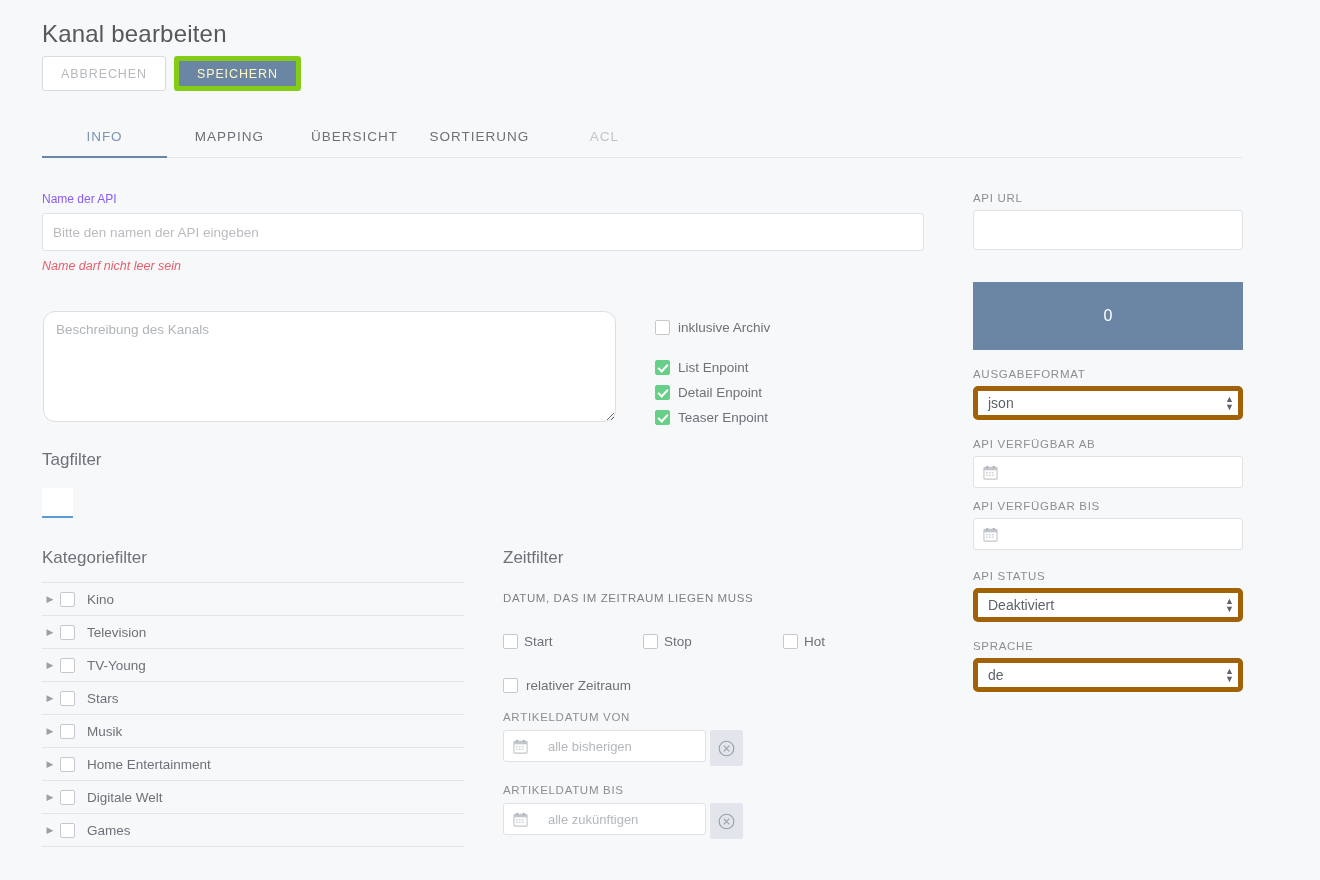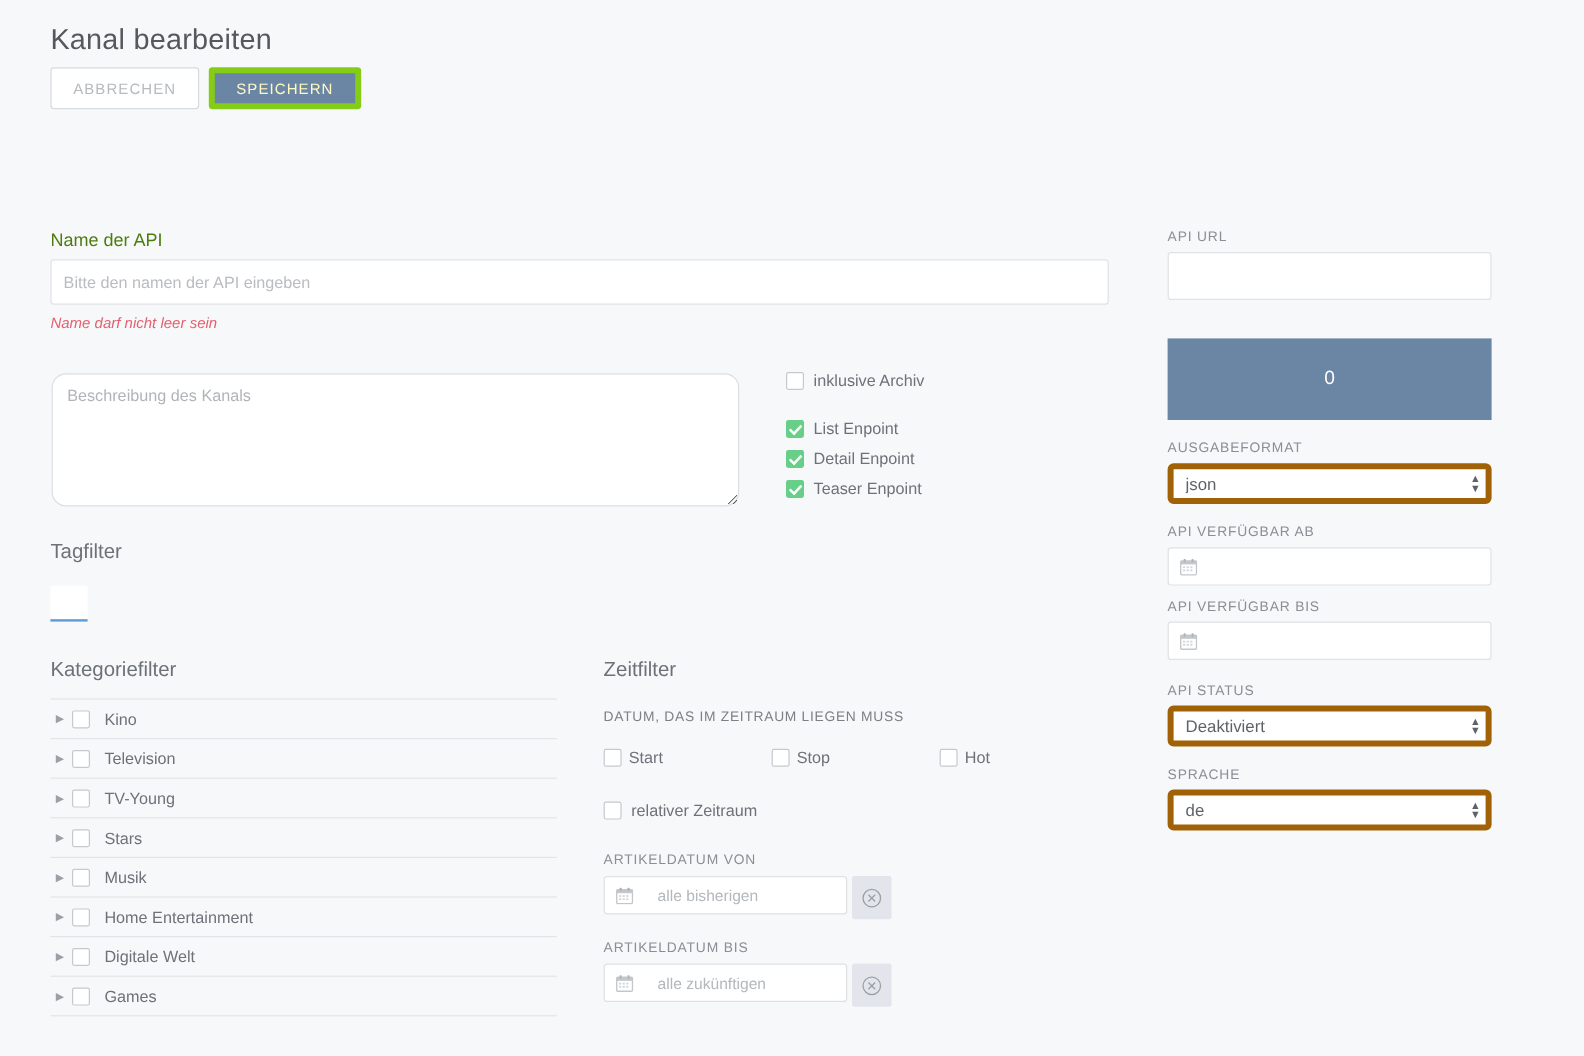--- a/index.html
+++ b/index.html
@@ -42,21 +42,21 @@
     width: 125px; text-align: center; position: relative;
   }
   .tab.active { color: #7b95b2; }
   .tab.active:after {
     content: ""; position: absolute; left: 0; right: 0; bottom: -1px;
     height: 2px; background: #6b86a5;
   }
   .tab.disabled { color: #c0c4c8; cursor: default; }
 
   
-  .lbl { font-size: 15px; color: #4d7c0f; }
+  .lbl { font-size: 12px; color: #8b5cf6; }
   .lbl-caps { font-size: 11.5px; letter-spacing: .7px; color: #8a8f94; text-transform: uppercase; }
   .inp {
     width: 100%; height: 38px; background: #fff;
     border: 1px solid #e0e2e5; border-radius: 3px;
     font-family: inherit; font-size: 13.5px; color: #5f6368;
     padding: 0 10px; outline: none;
   }
   .inp::placeholder { color: #b9bcc0; }
   .err { font-size: 12.5px; color: #e4606d; font-style: italic; }
 
@@ -69,21 +69,21 @@
   textarea.desc {
     width: 573px; height: 111px; resize: vertical;
     background: #fff; border: 1px solid #dcdee1; border-radius: 12px;
     font-family: inherit; font-size: 13.5px; color: #5f6368;
     padding: 10px 12px; outline: none;
   }
   textarea.desc::placeholder { color: #b0b4b8; }
 
   
   .endpoints { position: absolute; left: 655px; top: 310px; }
-  .cbrow { display: flex; align-items: flex-start; height: 25px; }
+  .cbrow { display: flex; align-items: flex-end; height: 25px; }
   .cbrow + .cbrow { margin-top: 0; }
   .cbrow .cbtext { font-size: 13.5px; color: #6d7278; margin-left: 8px; }
   .cbox {
     width: 15px; height: 15px; border: 1px solid #c5c9cd;
     background: #fff; border-radius: 2px; flex: 0 0 auto;
     display: inline-block; position: relative; cursor: pointer;
   }
   .cbox.checked { background: #68cf88; border-color: #68cf88; }
   .cbox.checked:after {
     content: ""; position: absolute; left: 4px; top: 1px;
@@ -172,20 +172,27 @@
 
 <div class="page">
 
   <div class="page-title">Kanal bearbeiten</div>
 
   <div class="btn-row">
     <button class="btn btn-cancel">ABBRECHEN</button>
     <button class="btn btn-save">SPEICHERN</button>
   </div>
 
+  <div class="tabs">
+    <div class="tab active">INFO</div>
+    <div class="tab">MAPPING</div>
+    <div class="tab">ÜBERSICHT</div>
+    <div class="tab">SORTIERUNG</div>
+    <div class="tab disabled">ACL</div>
+  </div>
 
   <div class="name-block">
     <span class="lbl">Name der API</span>
     <input class="inp" type="text" placeholder="Bitte den namen der API eingeben" value="" style="">
     <span class="err">Name darf nicht leer sein</span>
   </div>
 
   <div class="desc-area">
     <textarea class="desc" placeholder="Beschreibung des Kanals" style=""></textarea>
   </div>

